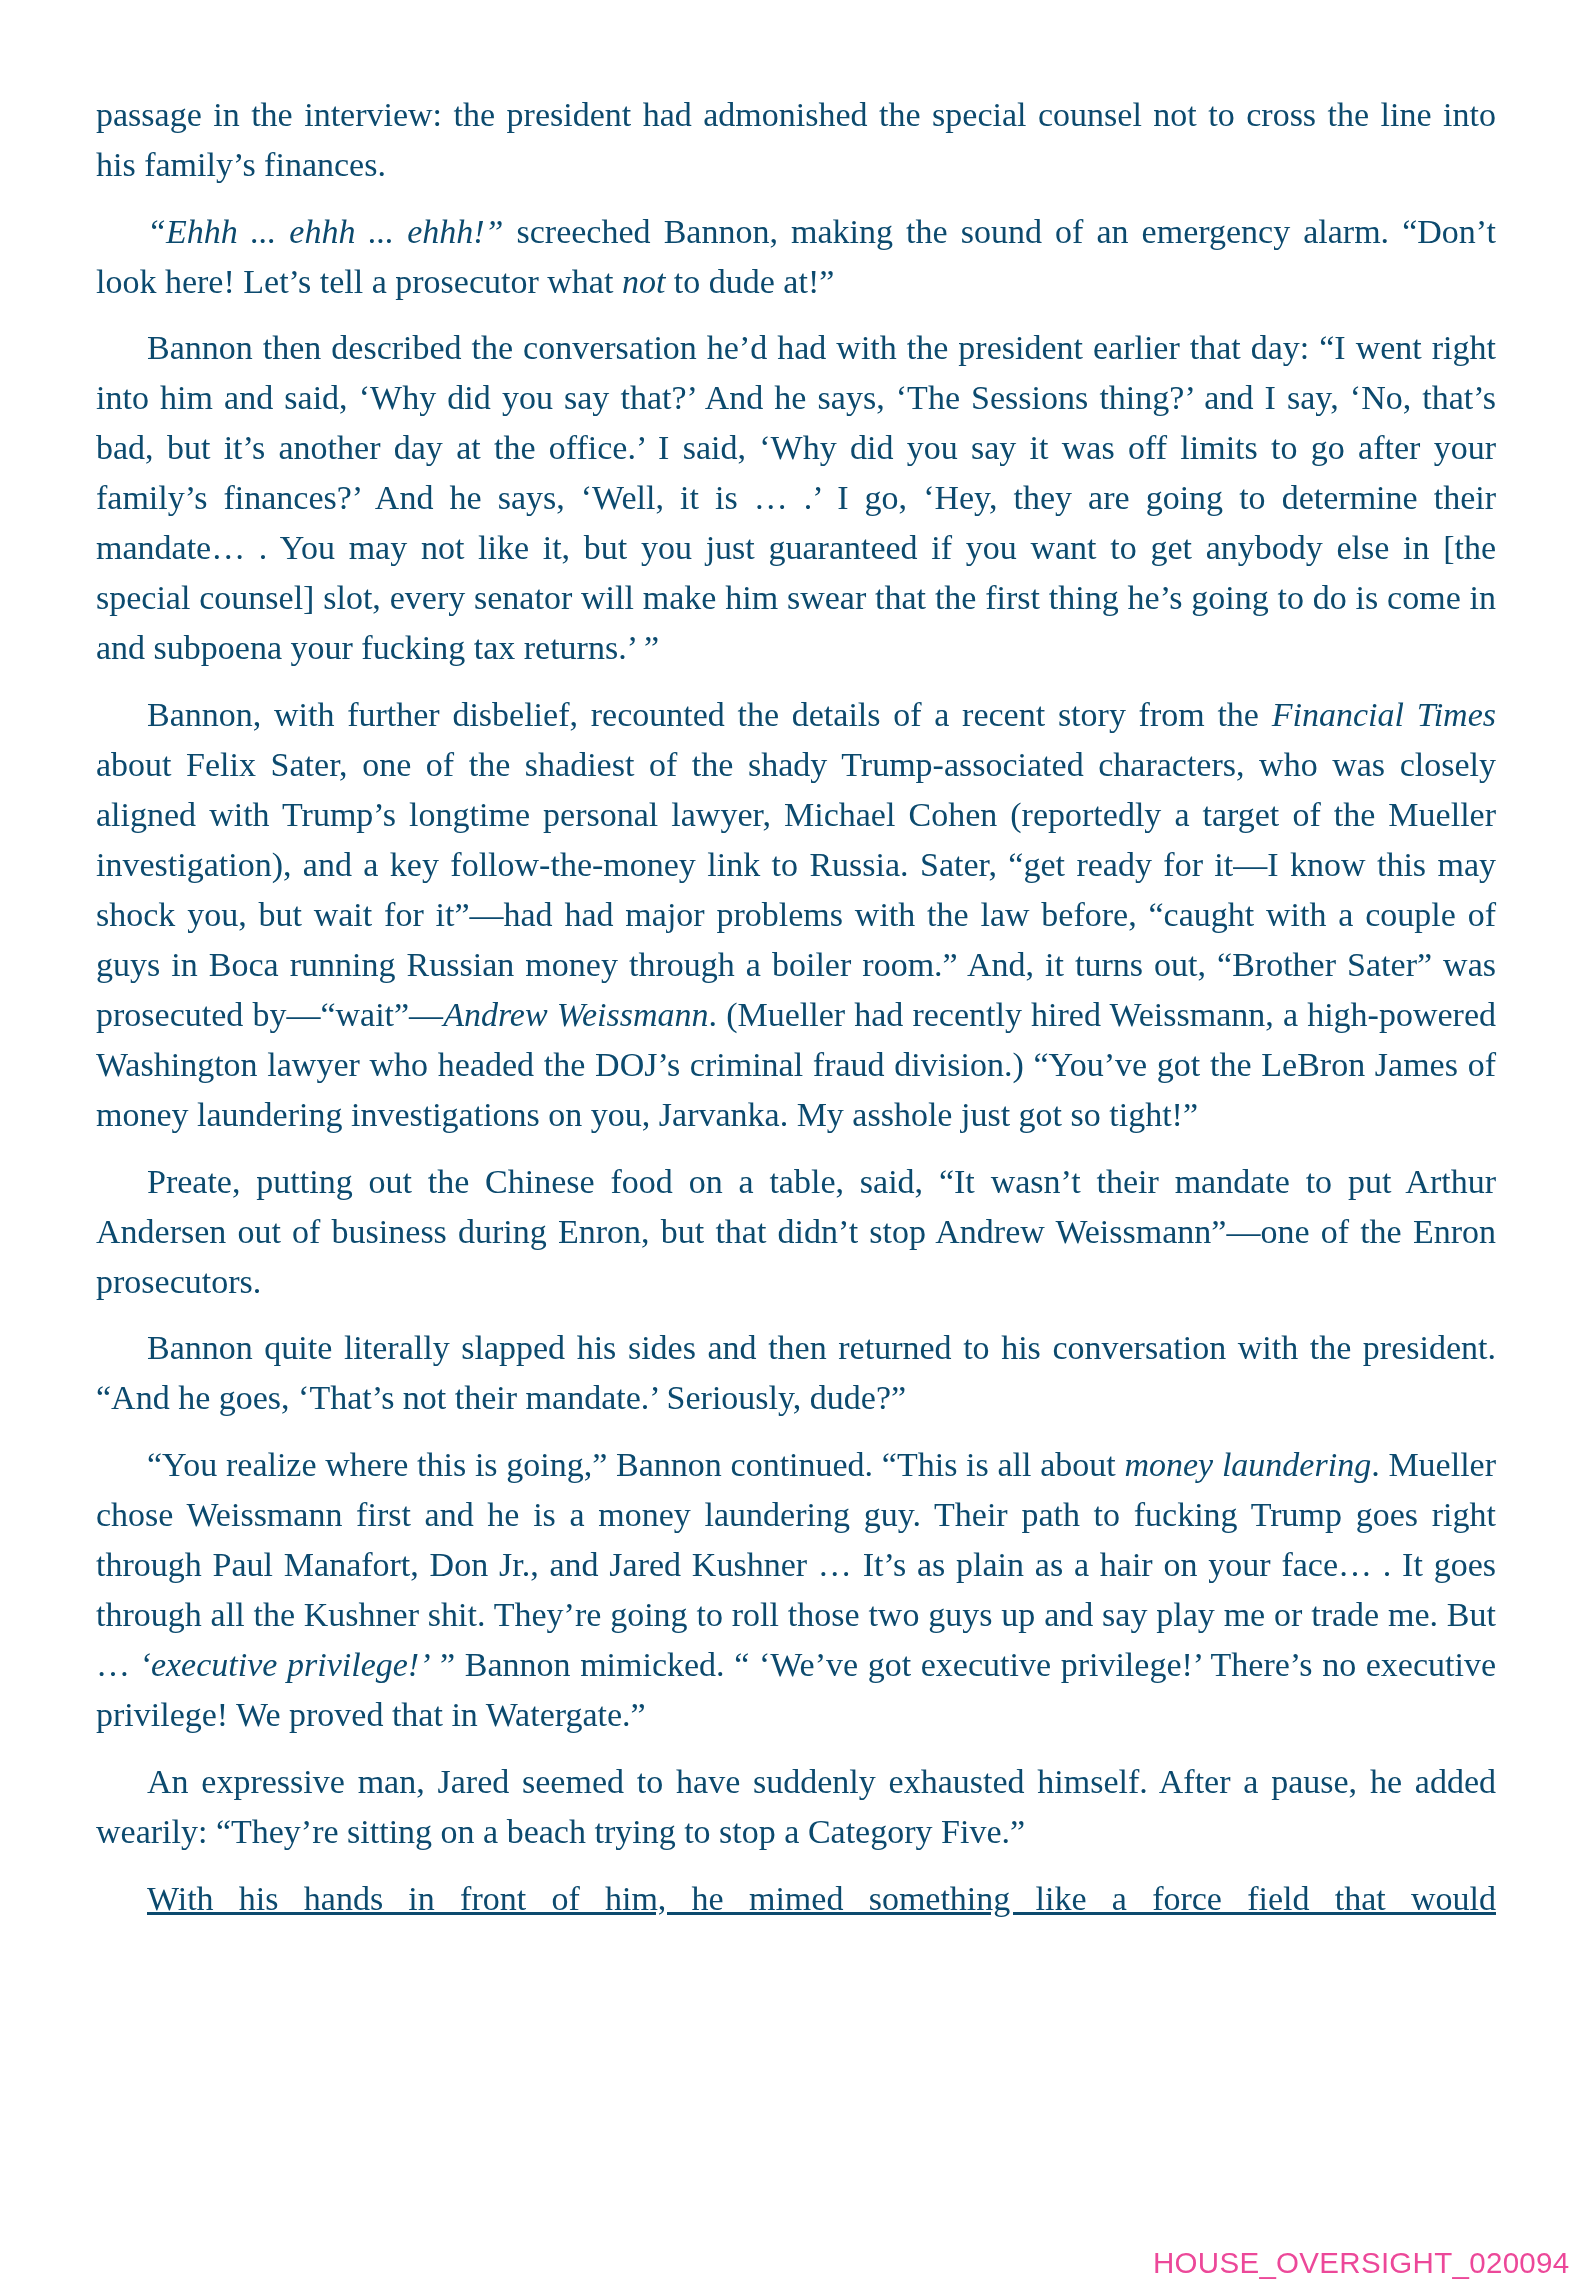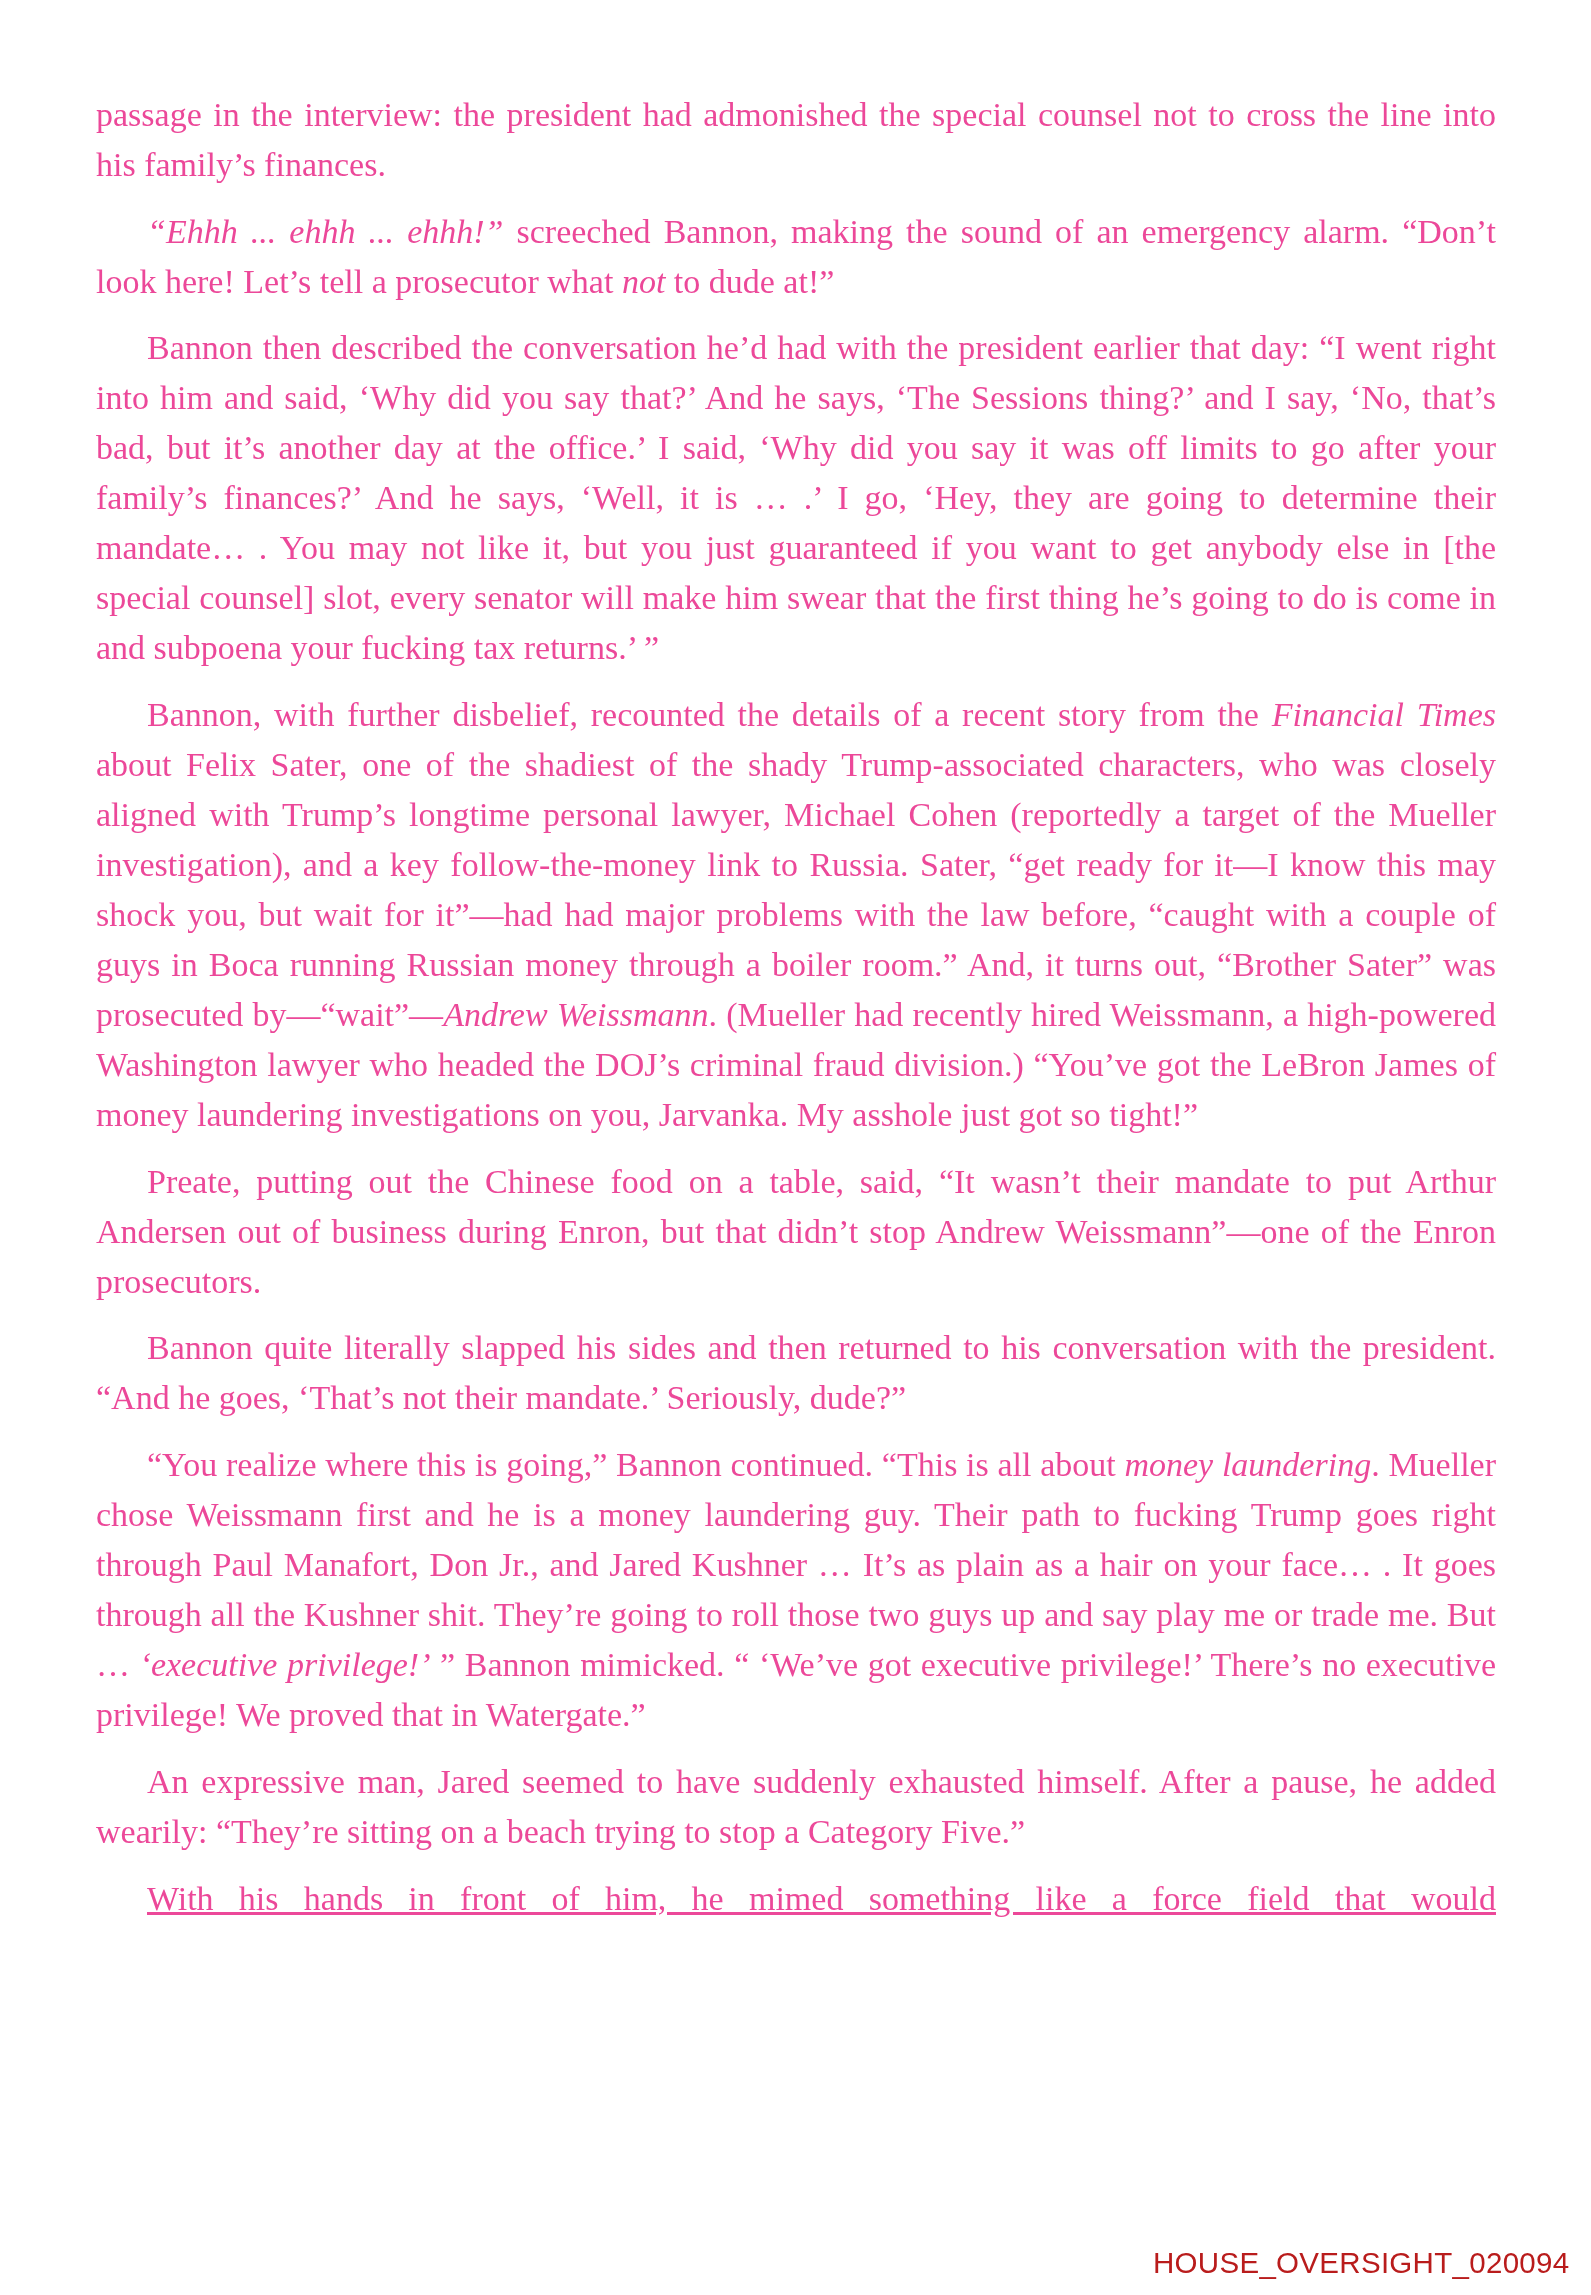--- a/index.html
+++ b/index.html
@@ -1,30 +1,30 @@
 <!DOCTYPE html>
 <html style="font-size:10.3px"><head>
 <meta charset="utf-8">
 <style>
   html, body { margin: 0; padding: 0; background: #ffffff; }
   body { width: 1592px; height: 2295px; position: relative; overflow: hidden; }
   .page {
     position: absolute; left: 96px; top: 90px; width: 1400px;
     font-family: "Liberation Serif", "DejaVu Serif", serif;
-    font-size: 34px; line-height: 50px; color: #ec4899;
+    font-size: 34px; line-height: 50px; color: #0c4a6e;
     text-align: justify;
   }
   .para { margin: 0 0 16.7px 0; text-indent: 51px; }
   .para.cont { text-indent: 0; }
   .para:last-child { text-align-last: justify; text-decoration: underline; }
   em { font-style: italic; }
   .footer {
     position: absolute; right: 22.5px; top: 2246px;
     font-family: "Liberation Sans", "DejaVu Sans", sans-serif;
-    font-size: 29.5px; color: #b91c1c; letter-spacing: 0.3px; margin-left: 8px;
+    font-size: 29.5px; color: #ec4899; letter-spacing: 0.3px; margin-left: 8px;
   }
 </style>
 </head>
 <body>
 
 <div class="page">
   <p class="para cont">
     <span>passage in the interview: the president had admonished the special counsel not to cross the line into his family’s finances.</span>
   </p>
   <p class="para">

